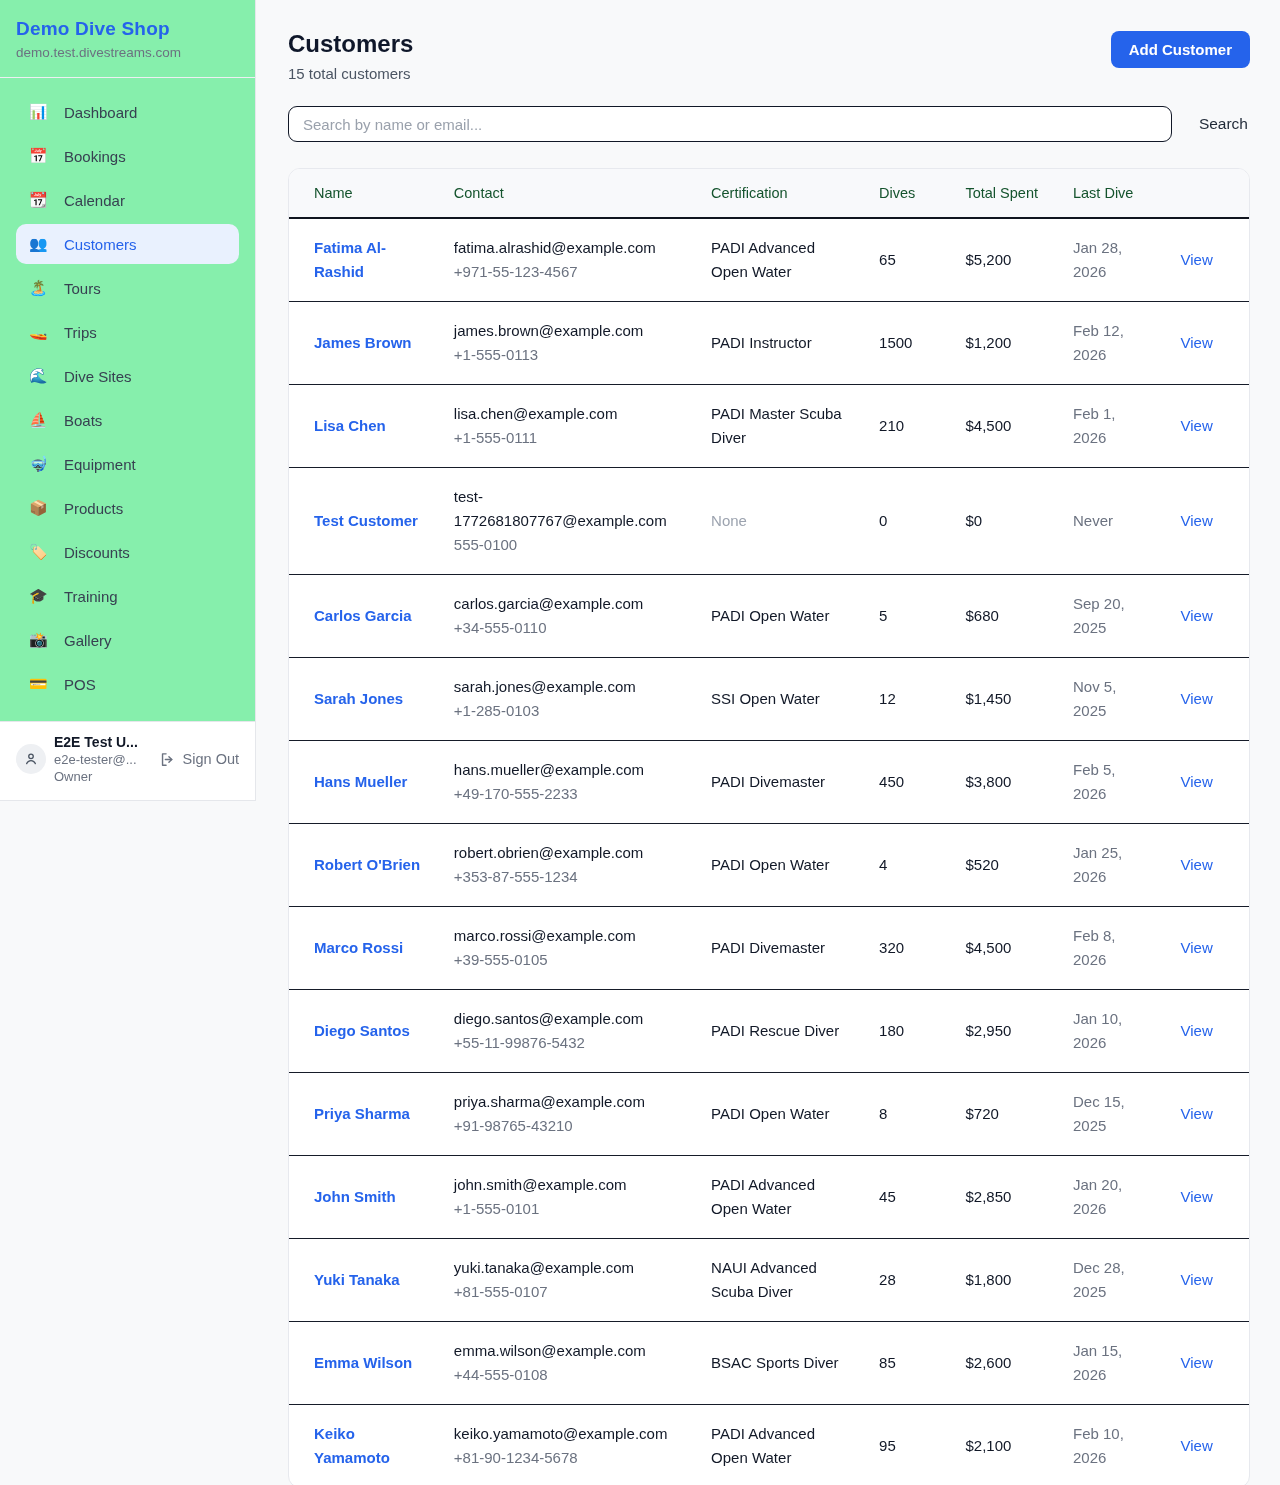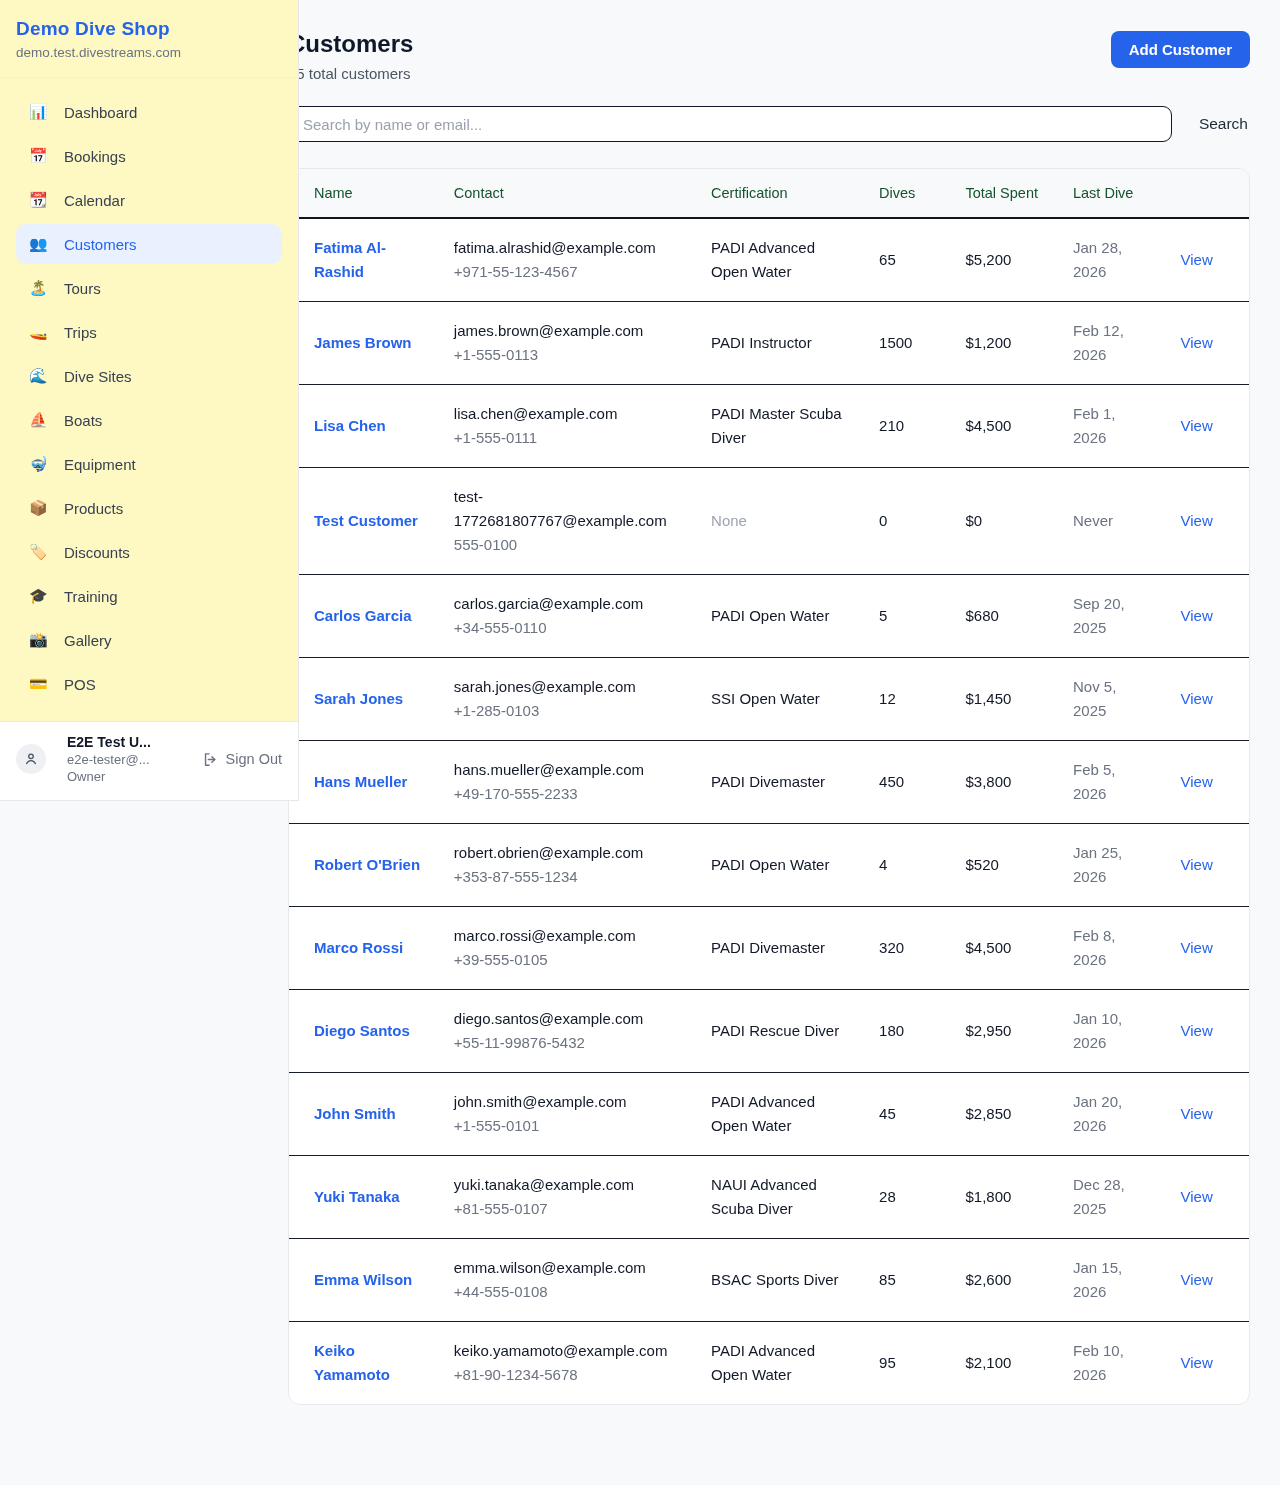--- a/index.html
+++ b/index.html
@@ -6,43 +6,43 @@
   html,body { margin:0; padding:0; }
   body {
     width:1280px; height:1485px; position:relative;
     background:#f8f9fa;
     font-family:"Liberation Sans", sans-serif;
     color:#111827;
   }
 
   
   .sidebar {
-    position:absolute; top:0; left:0; width:299px; height:801px;
-    background:#fef9c3;
+    position:absolute; top:0; left:0; width:256px; height:801px;
+    background:#86efac;
     border-right:1px solid #e5e7eb;
     border-bottom:1px solid #e5e7eb;
   }
   .sidebar-header { padding:18px 16px 17px 16px; border-bottom:1px solid #edeff2; }
   .shop-title { font-size:19px; font-weight:700; color:#2563eb; letter-spacing:.2px; }
   .shop-domain { margin-top:5px; font-size:13.5px; color:#6b7280; }
   .nav { padding:14px 16px; }
   .nav-item {
     display:flex; align-items:center; gap:15px;
     height:40px; margin-bottom:4px; padding:0 13px;
     border-radius:10px; cursor:pointer;
     font-size:15px; color:#374151;
   }
   .nav-item .nav-icon { width:20px; font-size:15px; text-align:center; flex:0 0 auto; }
   .nav-item.active { background:#e9f1fe; color:#2563eb; }
 
   .user-section {
     position:absolute; left:0; right:0; bottom:0;
     border-top:1px solid #e5e7eb;
     padding:12px 16px 16px 16px;
-    display:flex; align-items:center; gap:21px;
+    display:flex; align-items:center; gap:8px;
     background:#ffffff;
   }
   .avatar {
     width:30px; height:30px; border-radius:50%;
     background:#eef0f3; flex:0 0 auto;
     display:flex; align-items:center; justify-content:center; color:#4b5563;
   }
   .user-text { min-width:0; }
   .user-name { font-size:14px; font-weight:700; color:#111827; }
   .user-email, .user-role { font-size:13px; color:#6b7280; margin-top:2px; }
@@ -362,20 +362,32 @@
       <div class="email">diego.santos@example.com</div>
       <div class="phone">+55-11-99876-5432</div>
     </td>
     <td><span>PADI Rescue Diver</span></td>
     <td>180</td>
     <td>$2,950</td>
     <td class="date-cell">Jan 10, 2026</td>
     <td><a class="view-link">View</a></td>
   </tr>
 
+  <tr>
+    <td><a class="name-link">Priya Sharma</a></td>
+    <td>
+      <div class="email">priya.sharma@example.com</div>
+      <div class="phone">+91-98765-43210</div>
+    </td>
+    <td><span>PADI Open Water</span></td>
+    <td>8</td>
+    <td>$720</td>
+    <td class="date-cell">Dec 15, 2025</td>
+    <td><a class="view-link">View</a></td>
+  </tr>
 
   <tr>
     <td><a class="name-link">John Smith</a></td>
     <td>
       <div class="email">john.smith@example.com</div>
       <div class="phone">+1-555-0101</div>
     </td>
     <td><span>PADI Advanced Open Water</span></td>
     <td>45</td>
     <td>$2,850</td>

